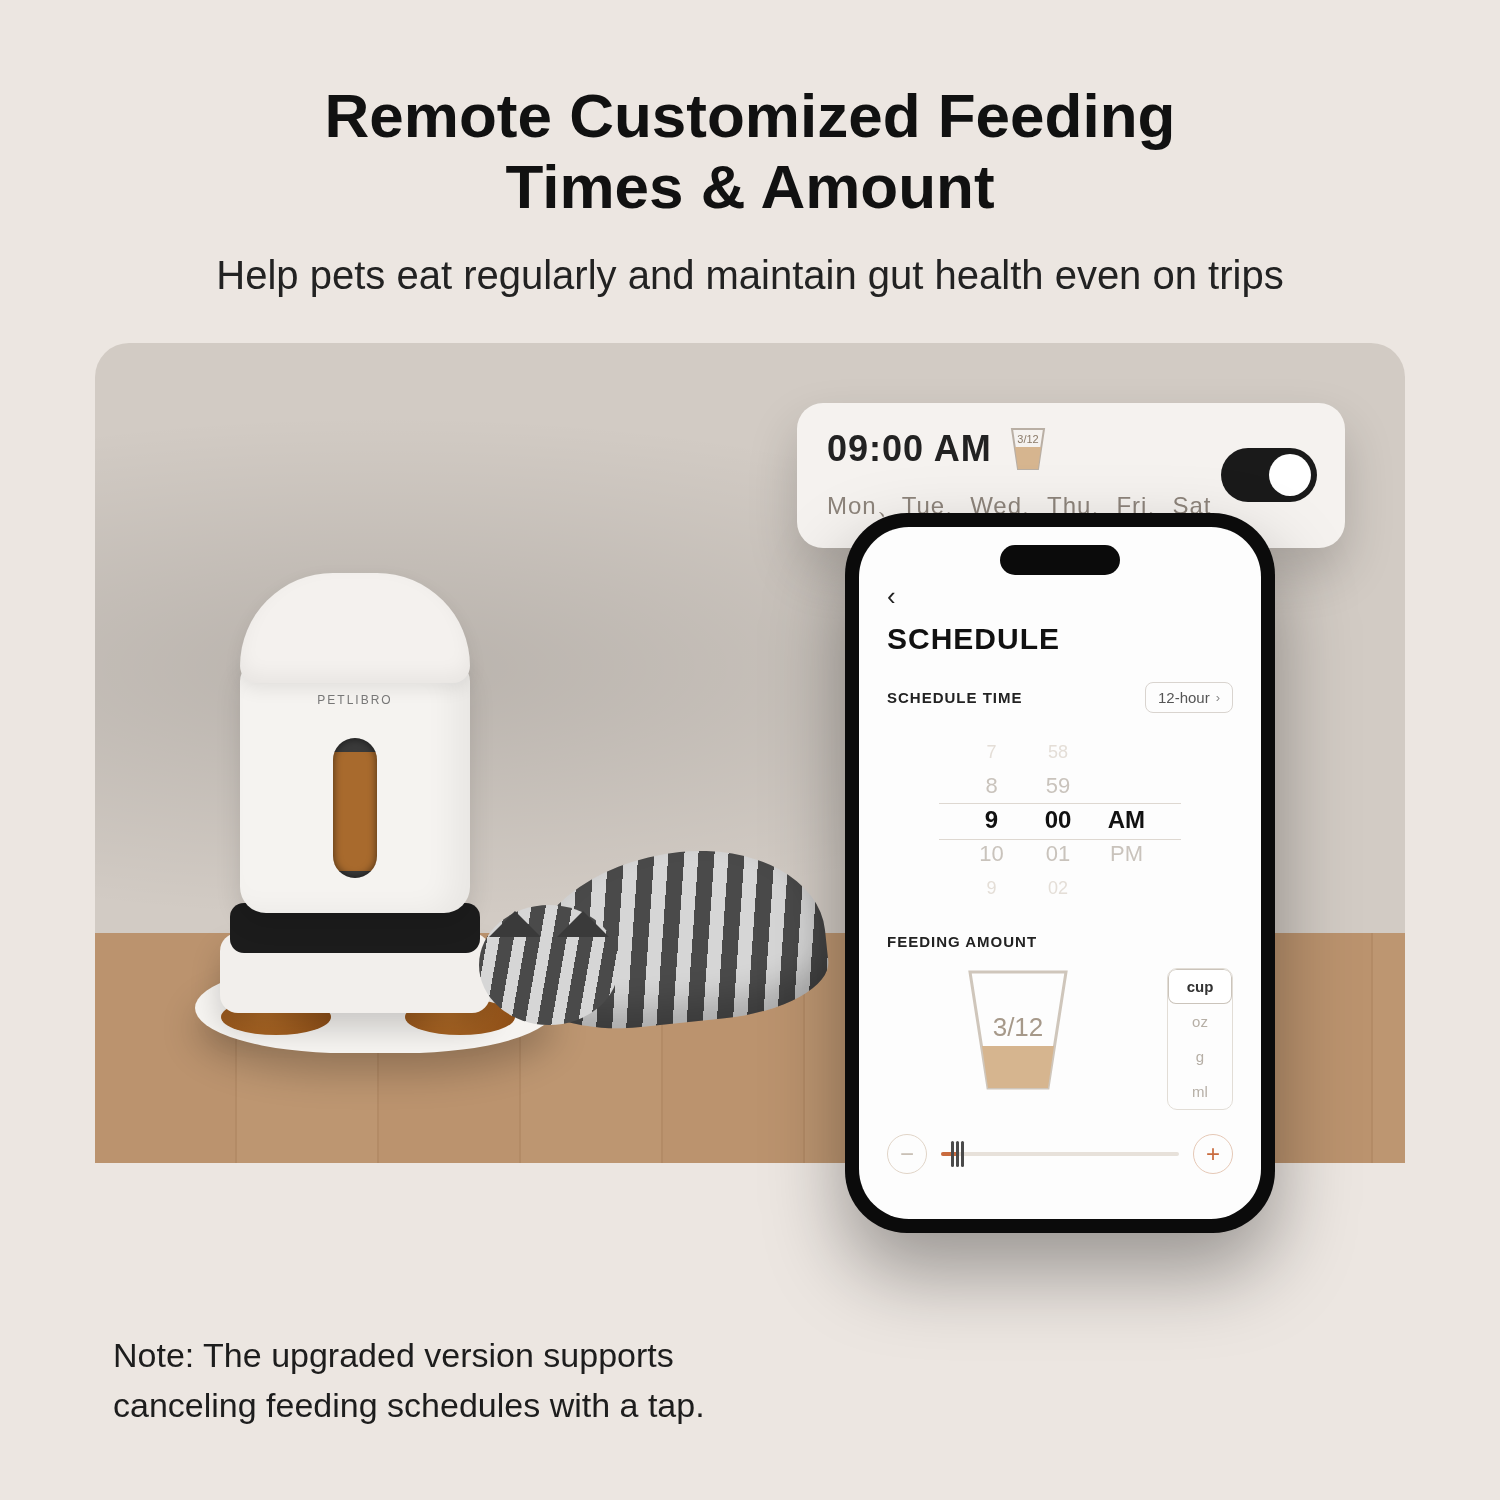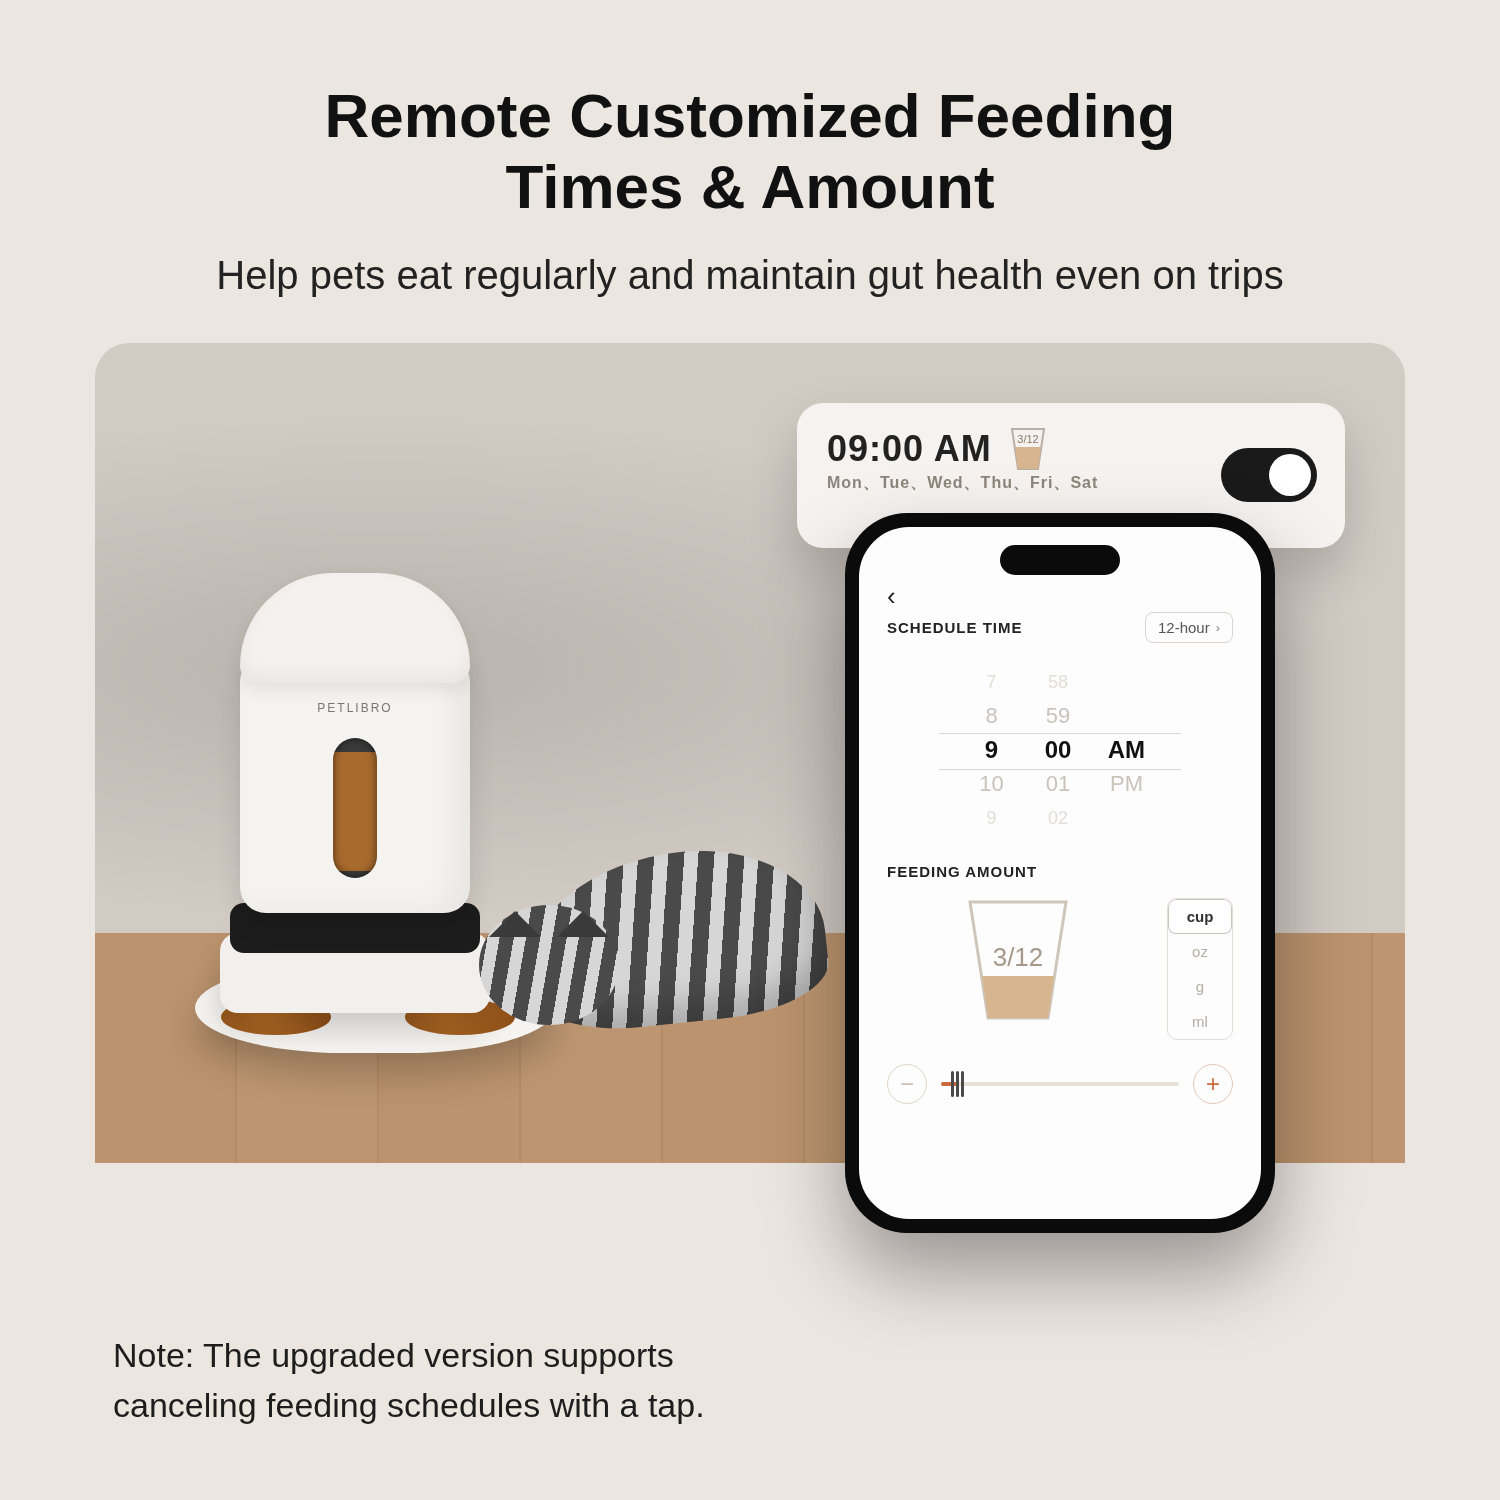--- a/index.html
+++ b/index.html
@@ -14,21 +14,21 @@
 }
 .wall-shadow { position:absolute; inset:0 0 28% 0; background:radial-gradient(ellipse at 22% 55%,rgba(0,0,0,.12),transparent 55%); }
 .floor { position:absolute; left:0; right:0; bottom:0; height:28%; background:
   repeating-linear-gradient(90deg,#c19871 0 140px,#b98f69 140px 142px,#c39b74 142px 282px,#b98f69 282px 284px);
   filter:brightness(.97);
 }
 
 .feeder { position:absolute; left:110px; bottom:120px; width:300px; height:470px; }
 .lid { position:absolute; top:0; left:35px; width:230px; height:110px; background:#f4f1ee; border-radius:110px 110px 20px 20px; box-shadow:inset 0 -8px 20px rgba(0,0,0,.05), 0 6px 18px rgba(0,0,0,.08); }
 .body-main { position:absolute; top:90px; left:35px; width:230px; height:250px; background:#f5f3f0; border-radius:18px 18px 26px 26px; box-shadow:inset -18px 0 30px rgba(0,0,0,.05), 0 10px 26px rgba(0,0,0,.12); }
-.brand { position:absolute; top:128px; left:0; right:0; text-align:center; font-size:12px; letter-spacing:2px; color:#777; }
+.brand { position:absolute; top:120px; left:0; right:0; text-align:center; font-size:12px; letter-spacing:2px; color:#777; }
 .kibble-window { position:absolute; left:128px; top:165px; width:44px; height:140px; border-radius:22px; background:linear-gradient(#3a3a3a 0 10%,#a86a2d 10% 95%,#3a3a3a 95%); box-shadow:inset 0 0 8px rgba(0,0,0,.6); }
 .base-black { position:absolute; left:25px; top:330px; width:250px; height:50px; background:#1c1c1c; border-radius:14px; }
 .base-white { position:absolute; left:15px; top:360px; width:270px; height:80px; background:#f2efec; border-radius:18px; box-shadow:0 16px 30px rgba(0,0,0,.18); }
 .tray { position:absolute; left:-10px; bottom:-10px; width:360px; height:90px; background:#f6f4f1; border-radius:50%/60%; box-shadow:0 20px 36px rgba(0,0,0,.22); }
 .food { position:absolute; bottom:18px; width:110px; height:36px; border-radius:50%; background:radial-gradient(circle at 40% 30%,#b56e28,#8c4d16); }
 .food.l { left:26px; } .food.r { right:40px; }
 
 
 .cat { position:absolute; left:390px; bottom:120px; width:420px; height:310px; }
 .tail { position:absolute; right:-70px; top:-170px; width:120px; height:300px; border:32px solid #3a3a3a; border-left:none; border-bottom:none; border-radius:0 160px 0 0; transform:rotate(14deg);
@@ -39,21 +39,21 @@
   background:repeating-linear-gradient(100deg,#4a4a4a 0 14px,#d6d6d6 14px 26px);}
 .ear { position:absolute; top:-20px; width:0; height:0; border:26px solid transparent; border-bottom-color:#3a3a3a; }
 .ear.l{ left:10px; } .ear.r{ left:78px; }
 
 
 .pill { position:absolute; top:60px; right:60px; width:548px; height:145px; background:#f5f2ef; border-radius:26px; box-shadow:0 24px 50px rgba(0,0,0,.18); padding:24px 30px; }
 .pill-time { display:flex; align-items:center; gap:16px; }
 .pill-time .t { font-size:36px; font-weight:700; color:#222; letter-spacing:1px; }
 .pill-cup { width:40px; height:44px; position:relative; }
 .pill-cup svg { width:100%; height:100%; }
-.pill-days { margin-top:2px; font-size:16px; color:#8d847b; letter-spacing:1px;font-weight:bold; }
+.pill-days { margin-top:19px; font-size:24px; color:#8d847b; letter-spacing:1px; }
 .toggle { position:absolute; right:28px; top:50%; transform:translateY(-50%); width:96px; height:54px; background:#1a1a1a; border-radius:30px; }
 .toggle .knob { position:absolute; right:6px; top:6px; width:42px; height:42px; background:#fff; border-radius:50%; }
 
 
 .phone { position:absolute; right:130px; bottom:-70px; width:430px; height:720px; background:#0b0b0b; border-radius:62px; box-shadow:0 40px 80px rgba(0,0,0,.35); padding:14px; }
 .screen { width:100%; height:100%; background:#fdfdfd; border-radius:50px; position:relative; padding:54px 28px 20px; overflow:hidden; }
 .notch { position:absolute; top:18px; left:50%; transform:translateX(-50%); width:120px; height:30px; background:#0b0b0b; border-radius:18px; }
 .back { font-size:26px; color:#222; }
 .scr-title { font-size:30px; font-weight:800; letter-spacing:1px; margin:10px 0 26px; color:#111; }
 .row { display:flex; justify-content:space-between; align-items:center; }
@@ -139,20 +139,21 @@
     <div class="pill-days">Mon、Tue、Wed、Thu、Fri、Sat</div>
     <div class="toggle">
         <div class="knob"></div>
       </div>
   </div>
 
   <div class="phone">
     <div class="screen">
       <div class="notch"></div>
       <div class="back"><span>‹</span></div>
+      <div class="scr-title">SCHEDULE</div>
 
       <div class="row">
         <span class="section-label">SCHEDULE TIME</span>
         <span class="chip">
           <span>12-hour</span>
           <span class="chev">›</span>
         </span>
       </div>
 
       <div class="picker">

